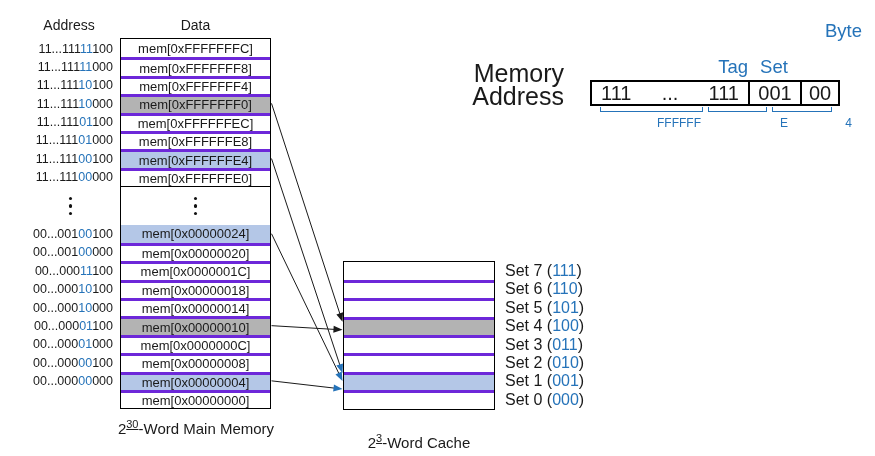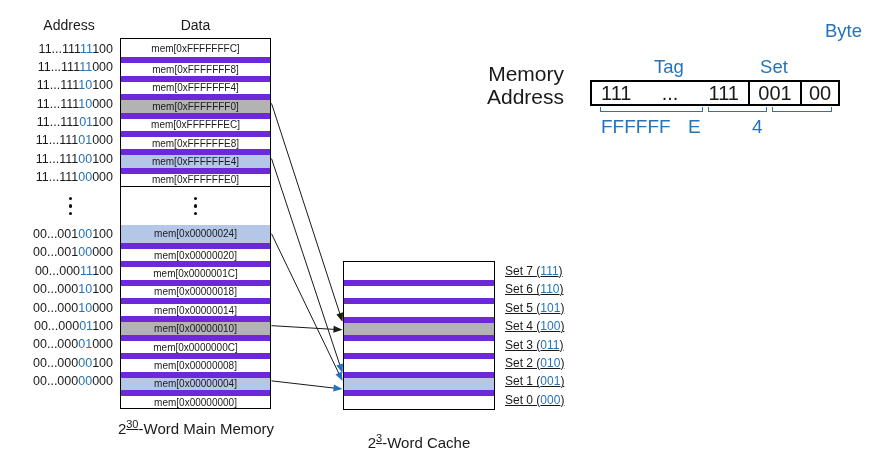--- a/index.html
+++ b/index.html
@@ -12,46 +12,46 @@
   }
   .abs{position:absolute;}
   .hdr{font-size:14px;text-align:center;}
   
   #addrcol{left:0;top:39.5px;width:113px;}
   .arow{height:18.4px;line-height:18.4px;font-size:12.5px;text-align:right;white-space:nowrap;}
   .bluebits{color:var(--blue);text-align:right;}
   
   #membox{left:120px;top:38px;width:151px;border:1.5px solid #000;box-sizing:border-box;background:#fff;}
   .mcell{height:18.4px;box-sizing:border-box;display:flex;align-items:center;justify-content:center;
-         font-size:10px;white-space:nowrap;background:#fff;}
-  .mcell + .mcell{border-top:6px solid #6d28d9;text-align:center;}
+         font-size:13px;white-space:nowrap;background:#fff;}
+  .mcell + .mcell{border-top:3px solid #6d28d9;text-align:center;}
   .ecell{height:38.4px;box-sizing:border-box;border-top:1px solid #000;display:flex;align-items:center;justify-content:center;background:#fff;}
   .hl-gray{background:var(--gray) !important;}
   .hl-blue{background:var(--lblue) !important;}
   .vdots{display:flex;flex-direction:column;align-items:center;gap:4px;}
   .vdots i{width:3.5px;height:3.5px;border-radius:50%;background:#111;}
   #addr-ellipsis{height:38.4px;display:flex;align-items:center;justify-content:center;padding-left:28px;box-sizing:border-box;}
   
   #cachebox{left:343px;top:260.5px;width:152px;border:1.5px solid #000;box-sizing:border-box;}
   #cachelabels{left:505px;top:262px;width:130px;}
-  .slabel{height:18.4px;line-height:18.4px;font-size:12px;white-space:nowrap;text-decoration:underline;}
+  .slabel{height:18.4px;line-height:18.4px;font-size:16px;white-space:nowrap;}
   
   .caption{font-size:15px;text-align:center;white-space:nowrap;}
   .caption sup{font-size:11px;text-decoration:underline;}
   
-  #memaddr-label{left:462px;top:62px;width:102px;text-align:right;font-size:21px;line-height:23px;}
+  #memaddr-label{left:462px;top:62px;width:102px;text-align:right;font-size:25px;line-height:23px;}
   .bluelabel{color:var(--blue);font-size:18.5px;text-align:center;white-space:nowrap;}
   #fieldbox{left:590px;top:80px;width:250px;height:26px;border:2px solid #000;box-sizing:border-box;display:flex;background:#fff;}
   .fcell{box-sizing:border-box;display:flex;align-items:center;justify-content:center;font-size:20px;}
   .fcell + .fcell{border-left:2px solid #000;}
   #fcell-tag{width:156px;justify-content:space-between;padding:0 9px;}
   #fcell-set{width:52px;}
   #fcell-off{width:38px;}
   .brace{height:5px;border-left:1.5px solid var(--blue);border-right:1.5px solid var(--blue);border-bottom:1.5px solid var(--blue);box-sizing:border-box;}
-  .hexlabel{color:var(--blue);font-size:19px;text-align:left;width:100px;}
+  .hexlabel{color:var(--blue);font-size:12px;text-align:right;width:100px;}
   #arrowsvg{left:0;top:0;pointer-events:none;z-index:5;}
 </style>
 </head>
 <body>
 
 <div id="canvas" style="--blue: #2573B9; --lblue: #B4C7E7; --gray: #B3B3B3;">
 
   <div class="abs hdr" style="left:9px;top:17px;width:120px;">Address</div>
   <div class="abs hdr" style="left:120px;top:17px;width:151px;">Data</div>
 
@@ -174,21 +174,21 @@
   <div class="abs caption" style="left:343px;top:418px;width:152px;margin-top:14px;">
     <span>2</span><sup>3</sup><span>-Word Cache</span>
   </div>
 
   <div id="memaddr-label" class="abs">
     <div>Memory</div>
     <div>Address</div>
   </div>
 
   <div class="abs bluelabel" style="left:766px;top:20px;width:96px;text-align:right;">Byte</div>
-  <div class="abs bluelabel" style="left:590px;top:56px;width:158px;">Tag</div>
+  <div class="abs bluelabel" style="left:590px;top:56px;width:158px;text-align:right;">Tag</div>
   <div class="abs bluelabel" style="left:748px;top:56px;width:52px;">Set</div>
 
   <div id="fieldbox" class="abs">
     <div class="fcell" id="fcell-tag">
       <span>111</span>
       <span>...</span>
       <span>111</span>
     </div>
     <div class="fcell" id="fcell-set">001</div>
     <div class="fcell" id="fcell-off">00</div>

